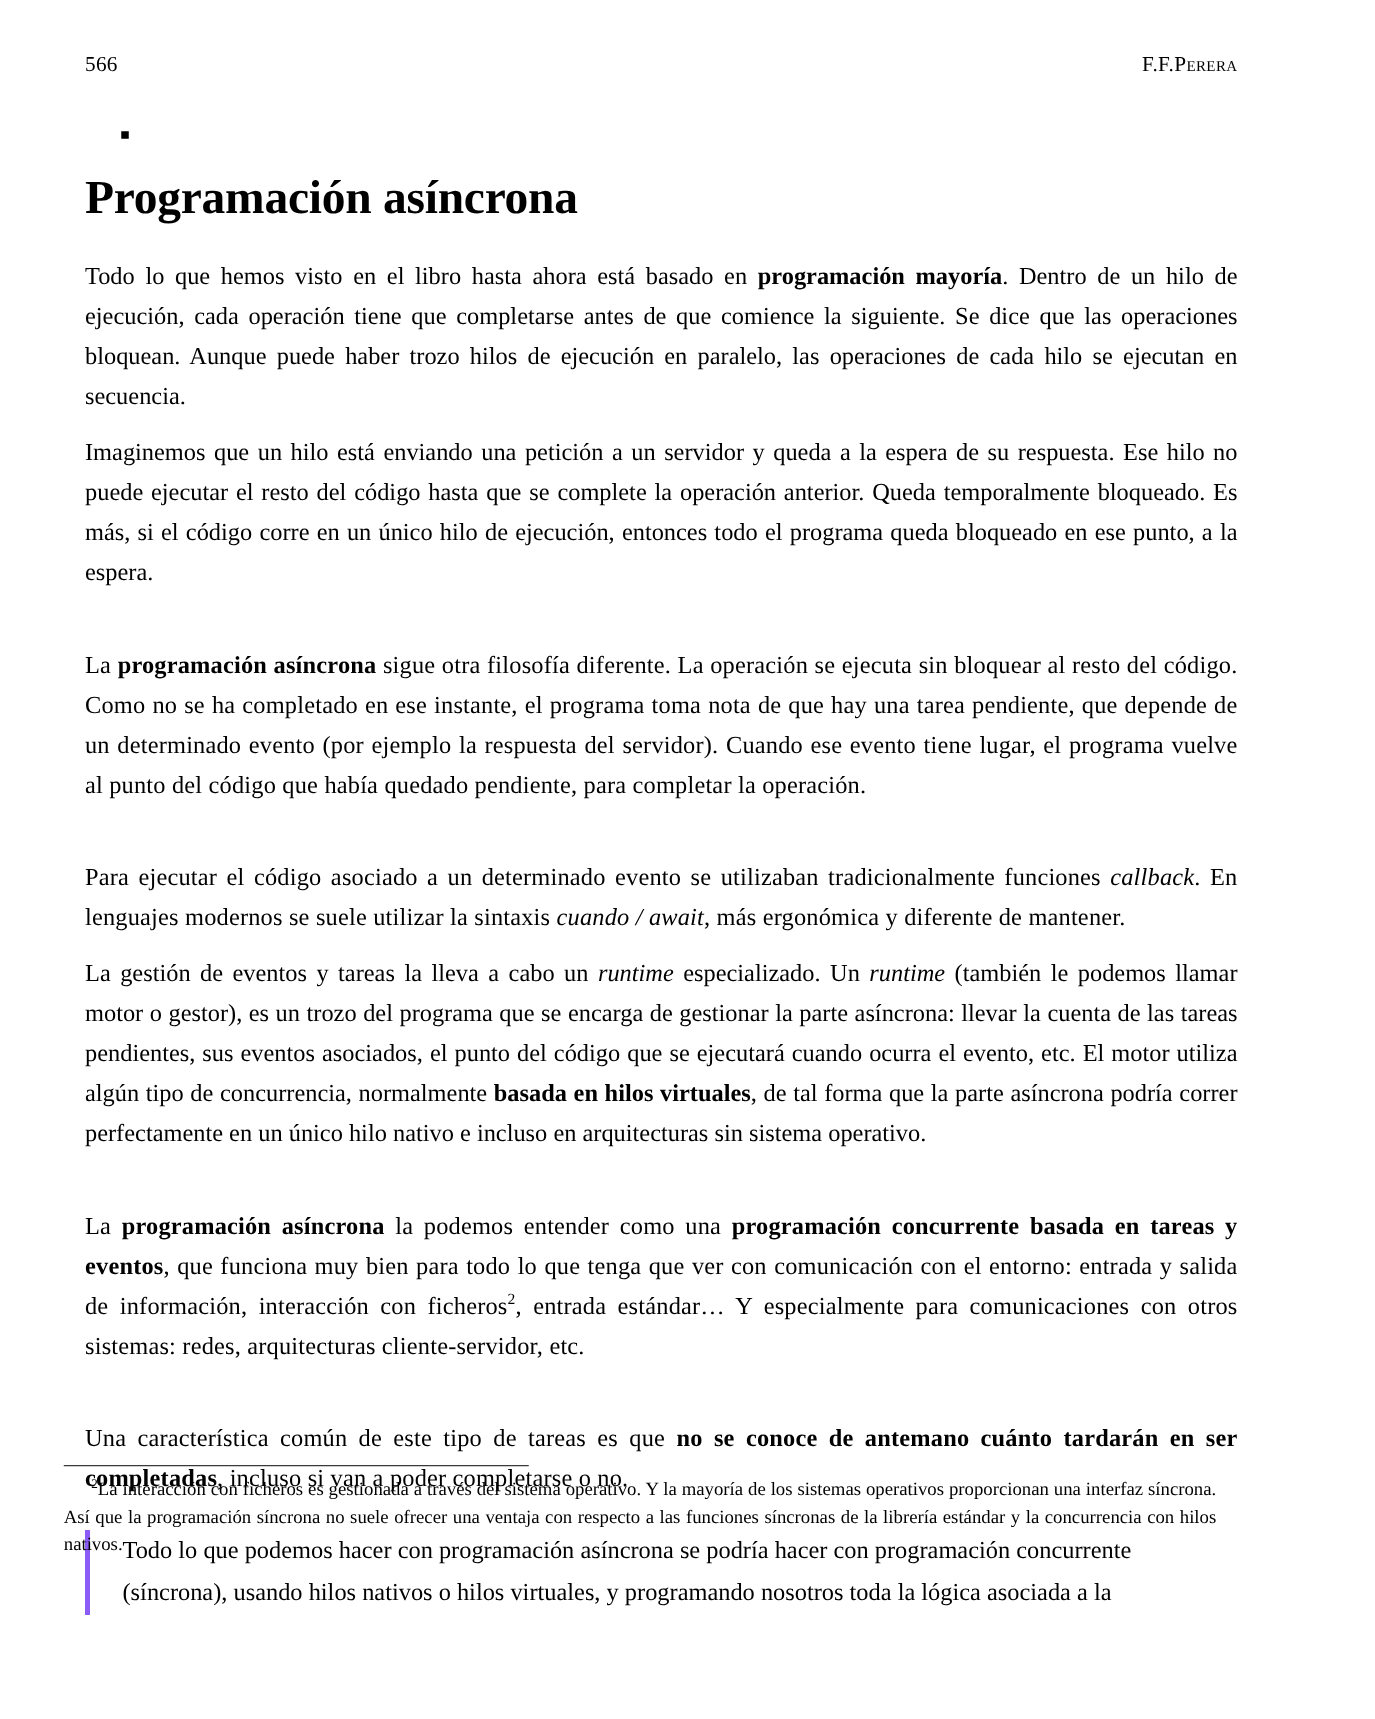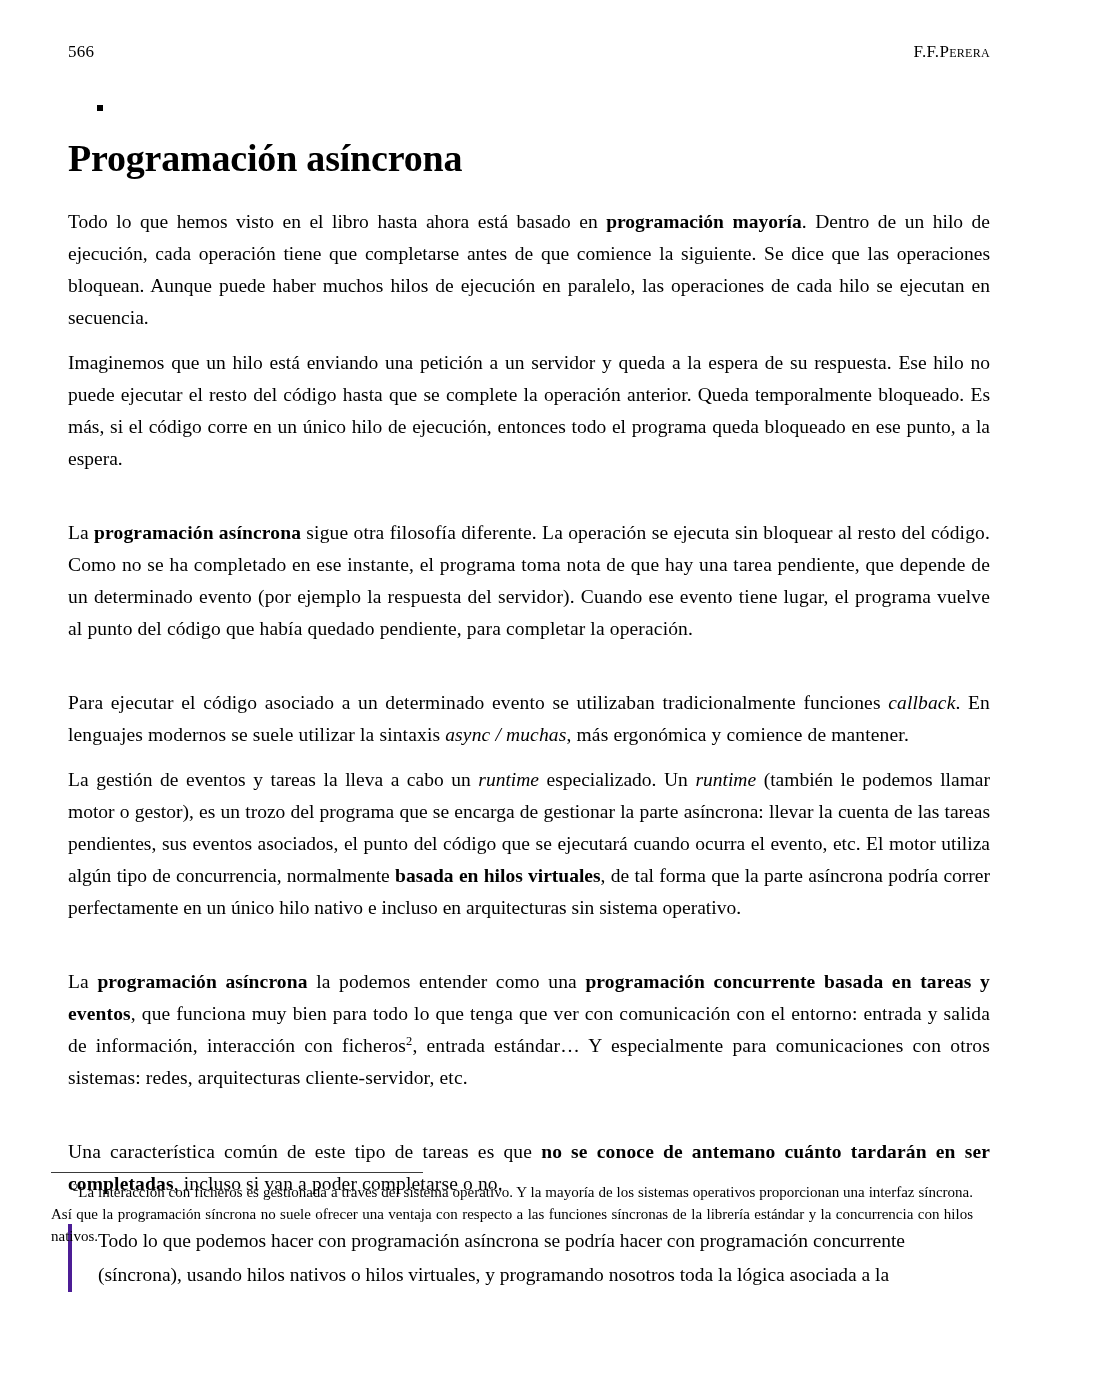--- a/index.html
+++ b/index.html
@@ -106,21 +106,21 @@
   sup.fn {
     font-size: 0.64em;
     vertical-align: super;
     line-height: 0;
   }
 
   
   blockquote.note {
     margin: 24px 0 0 0;
     padding: 0 0 0 26px;
-    border-left: 4px solid #4c1d95;
+    border-left: 4px solid #8b5cf6;
     font-size: 19.5px;
     line-height: 34px;
     font-family: Liberation Serif, serif;
   }
   blockquote.note p {
     margin: 0;
     text-align: left;
   }
 
   
@@ -158,27 +158,27 @@
   <div class="content">
 
     <ul class="bullets">
       <li>
         <span class="marker"></span>
       </li>
     </ul>
 
     <h1 class="section-title">Programación asíncrona</h1>
 
-    <p class="body"><span>Todo lo que hemos visto en el libro hasta ahora está basado en </span><b>programación mayoría</b><span>. Dentro de un hilo de ejecución, cada operación tiene que completarse antes de que comience la siguiente. Se dice que las operaciones bloquean. Aunque puede haber muchos hilos de ejecución en paralelo, las operaciones de cada hilo se ejecutan en secuencia.</span></p>
+    <p class="body"><span>Todo lo que hemos visto en el libro hasta ahora está basado en </span><b>programación mayoría</b><span>. Dentro de un hilo de ejecución, cada operación tiene que completarse antes de que comience la siguiente. Se dice que las operaciones bloquean. Aunque puede haber trozo hilos de ejecución en paralelo, las operaciones de cada hilo se ejecutan en secuencia.</span></p>
 
     <p class="body"><span>Imaginemos que un hilo está enviando una petición a un servidor y queda a la espera de su respuesta. Ese hilo no puede ejecutar el resto del código hasta que se complete la operación anterior. Queda temporalmente bloqueado. Es más, si el código corre en un único hilo de ejecución, entonces todo el programa queda bloqueado en ese punto, a la espera.</span></p>
 
     <p class="body wide"><span>La </span><b>programación asíncrona</b><span> sigue otra filosofía diferente. La operación se ejecuta sin bloquear al resto del código. Como no se ha completado en ese instante, el programa toma nota de que hay una tarea pendiente, que depende de un determinado evento (por ejemplo la respuesta del servidor). Cuando ese evento tiene lugar, el programa vuelve al punto del código que había quedado pendiente, para completar la operación.</span></p>
 
-    <p class="body wide"><span>Para ejecutar el código asociado a un determinado evento se utilizaban tradicionalmente funciones </span><i>callback</i><span>. En lenguajes modernos se suele utilizar la sintaxis </span><i>async / muchas</i><span>, más ergonómica y comience de mantener.</span></p>
+    <p class="body wide"><span>Para ejecutar el código asociado a un determinado evento se utilizaban tradicionalmente funciones </span><i>callback</i><span>. En lenguajes modernos se suele utilizar la sintaxis </span><i>cuando / await</i><span>, más ergonómica y diferente de mantener.</span></p>
 
     <p class="body"><span>La gestión de eventos y tareas la lleva a cabo un </span><i>runtime</i><span> especializado. Un </span><i>runtime</i><span> (también le podemos llamar motor o gestor), es un trozo del programa que se encarga de gestionar la parte asíncrona: llevar la cuenta de las tareas pendientes, sus eventos asociados, el punto del código que se ejecutará cuando ocurra el evento, etc. El motor utiliza algún tipo de concurrencia, normalmente </span><b>basada en hilos virtuales</b><span>, de tal forma que la parte asíncrona podría correr perfectamente en un único hilo nativo e incluso en arquitecturas sin sistema operativo.</span></p>
 
     <p class="body wide"><span>La </span><b>programación asíncrona</b><span> la podemos entender como una </span><b>programación concurrente basada en tareas y eventos</b><span>, que funciona muy bien para todo lo que tenga que ver con comunicación con el entorno: entrada y salida de información, interacción con ficheros</span><sup class="fn">2</sup><span>, entrada estándar… Y especialmente para comunicaciones con otros sistemas: redes, arquitecturas cliente-servidor, etc.</span></p>
 
     <p class="body wide"><span>Una característica común de este tipo de tareas es que </span><b>no se conoce de antemano cuánto tardarán en ser completadas</b><span>, incluso si van a poder completarse o no.</span></p>
 
     <blockquote class="note">
       <p>Todo lo que podemos hacer con programación asíncrona se podría hacer con programación concurrente (síncrona), usando hilos nativos o hilos virtuales, y programando nosotros toda la lógica asociada a la</p>
     </blockquote>

